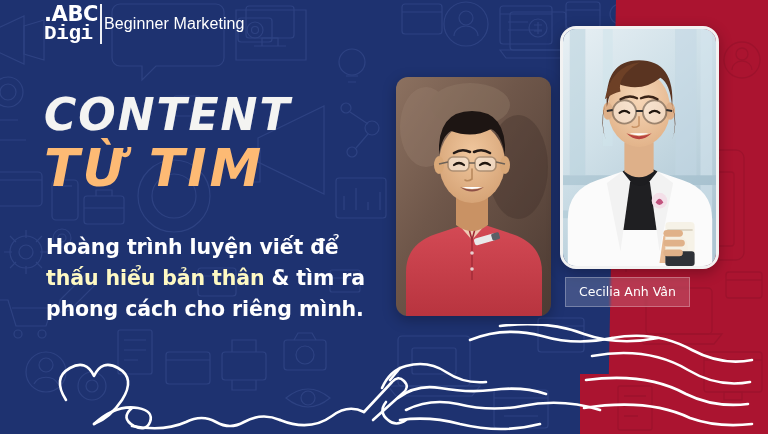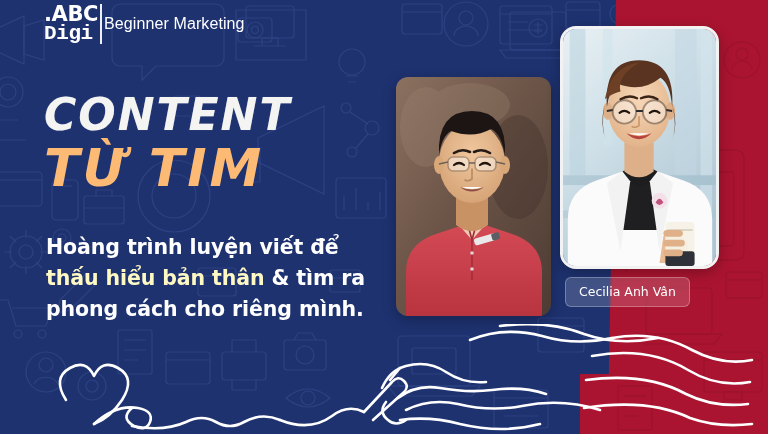--- a/index.html
+++ b/index.html
@@ -129,21 +129,21 @@
   
   .nameplate {
     position:absolute;
     z-index:7;
     background:rgba(255,255,255,.16);
     border:1px solid rgba(255,255,255,.28);
     color:#ffffff;
     font-family:"DejaVu Sans", sans-serif;
     font-size:12.5px;
     padding:6px 13px 7px;
-    border-radius:6px;
+    border-radius:0;
     white-space:nowrap;
     backdrop-filter:blur(1px);
   }
   .nameplate.duc { left:399px; top:327px; }
   .nameplate.van { left:565px; top:277px; }
 
   
   .lineart {
     position:absolute; left:0; bottom:0;
     width:768px; height:110px;

